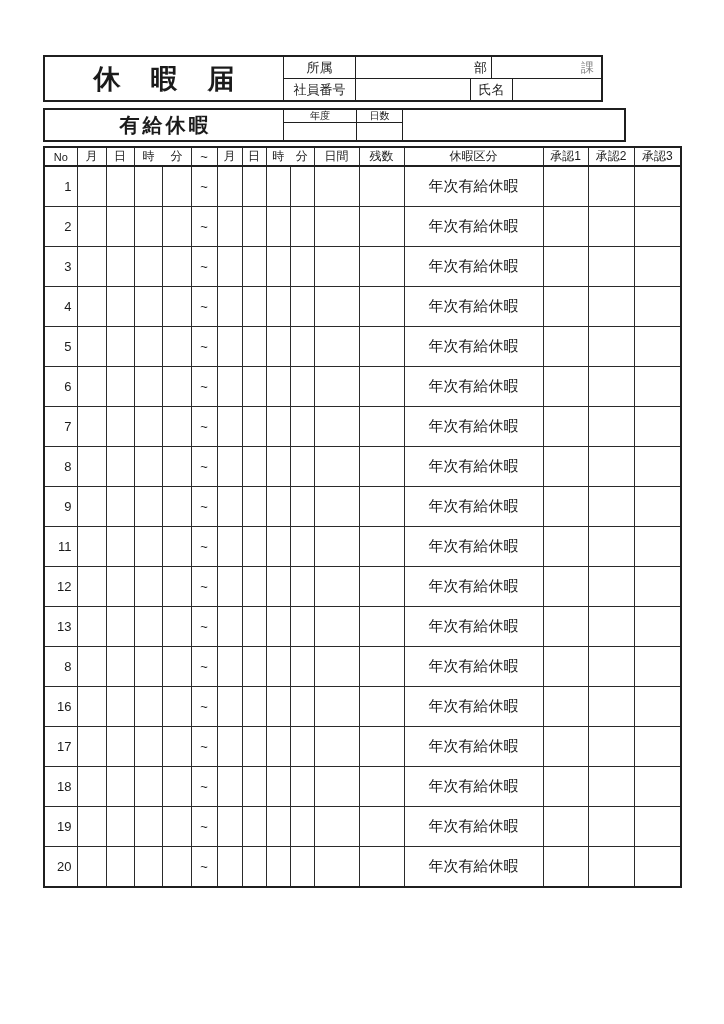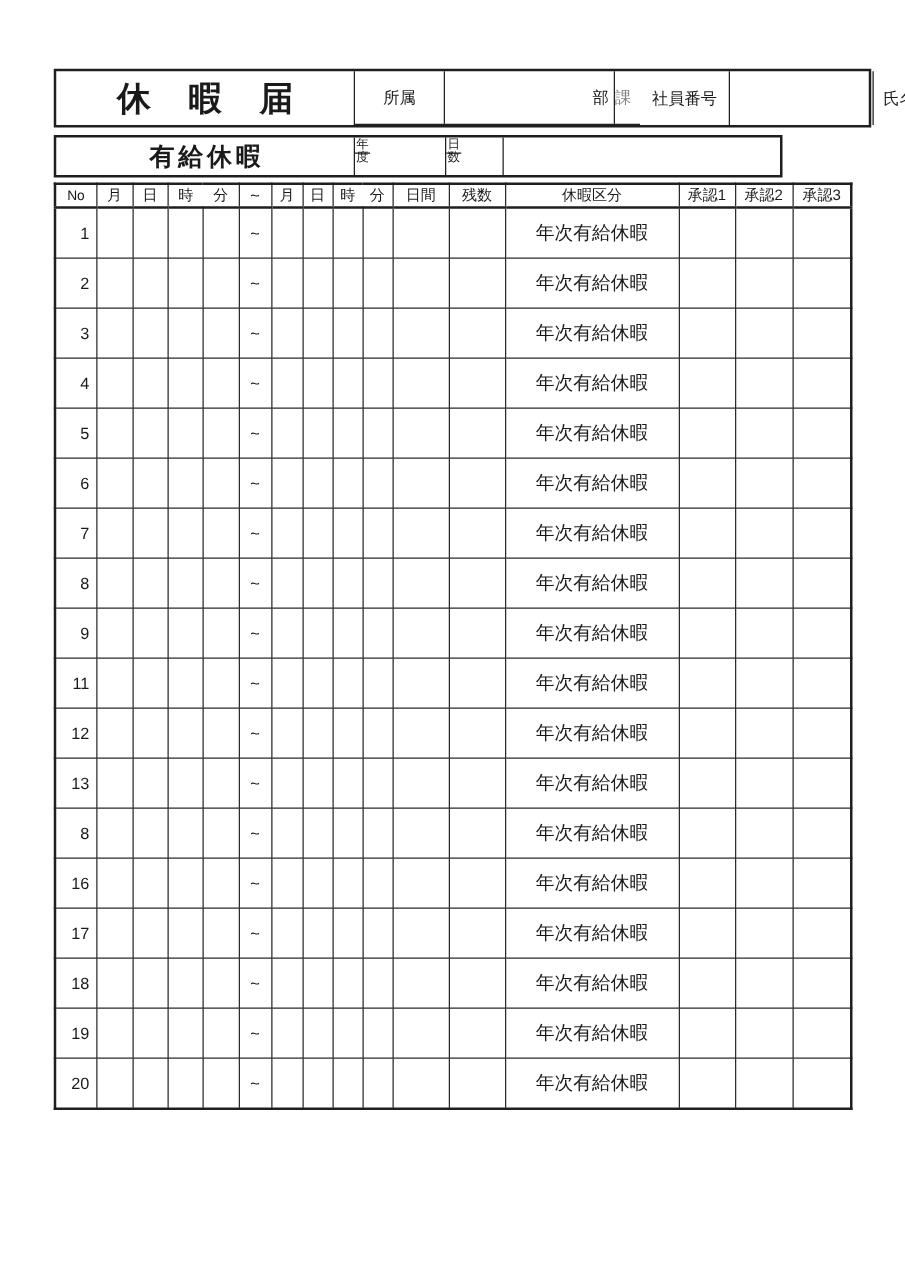--- a/index.html
+++ b/index.html
@@ -12,29 +12,29 @@
     font-family: "Liberation Sans", "DejaVu Sans", sans-serif;
   }
   .box {
     position: absolute;
     box-sizing: border-box;
     border: 2px solid #1f1f1f;
     background: #fff;
   }
 
   
-  #sec1 { left: 43px; top: 55px; width: 654px; height: 47px; display: flex; }
+  #sec1 { left: 43px; top: 55px; width: 560px; height: 47px; display: flex; }
   .title-cell {
     width: 239px; flex: 0 0 239px;
     border-right: 1px solid #1f1f1f;
     display: flex; align-items: center; justify-content: center;
     box-sizing: border-box;
   }
   .title-text { font-size: 27px; font-weight: 600; letter-spacing: 30px; margin-left: 30px; white-space: nowrap; }
-  .h-right { flex: 1; display: flex; flex-direction: row; min-width: 0; }
+  .h-right { flex: 1; display: flex; flex-direction: column; min-width: 0; }
   .h-row1 { flex: 1; display: flex; border-bottom: 1px solid #1f1f1f; }
   .h-row2 { flex: 1; display: flex; }
   .lbl {
     display: flex; align-items: center; justify-content: center;
     font-size: 13px; box-sizing: border-box;
     border-right: 1px solid #1f1f1f;
     white-space: nowrap;
   }
   .field {
     display: flex; align-items: center; justify-content: flex-end;
@@ -50,21 +50,21 @@
   .f-name { flex: 1; }
 
   
   #sec2 { left: 43px; top: 108px; width: 583px; height: 34px; display: flex; }
   .yukyu {
     width: 239px; flex: 0 0 239px;
     border-right: 1px solid #1f1f1f; box-sizing: border-box;
     display: flex; align-items: center; justify-content: center;
   }
   .yukyu-text { font-size: 20px; font-weight: 600; letter-spacing: 3px; margin-left: 3px; white-space: nowrap; }
-  .scol { display: flex; flex-direction: row; border-right: 1px solid #1f1f1f; box-sizing: border-box; }
+  .scol { display: flex; flex-direction: column; border-right: 1px solid #1f1f1f; box-sizing: border-box; }
   .w-nendo { width: 73px; flex: 0 0 73px; }
   .w-nissu { width: 46px; flex: 0 0 46px; }
   .sh {
     height: 12px; flex: 0 0 12px;
     border-bottom: 1px solid #1f1f1f;
     font-size: 10px; line-height: 11px; text-align: center;
   }
   .sv { flex: 1; }
   .snote { flex: 1; }
 

